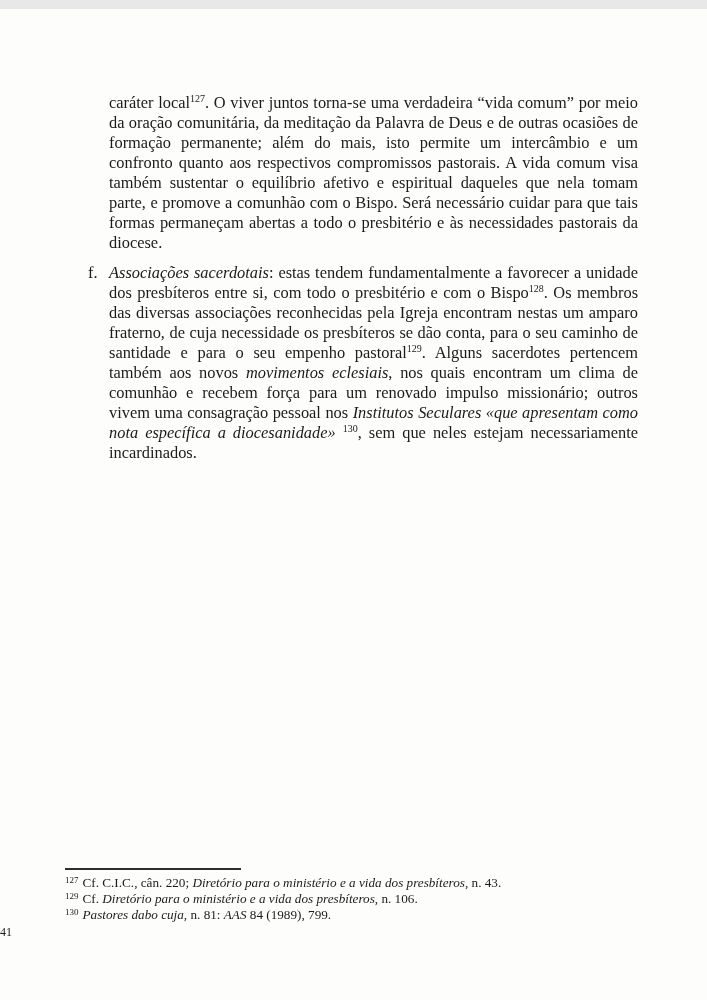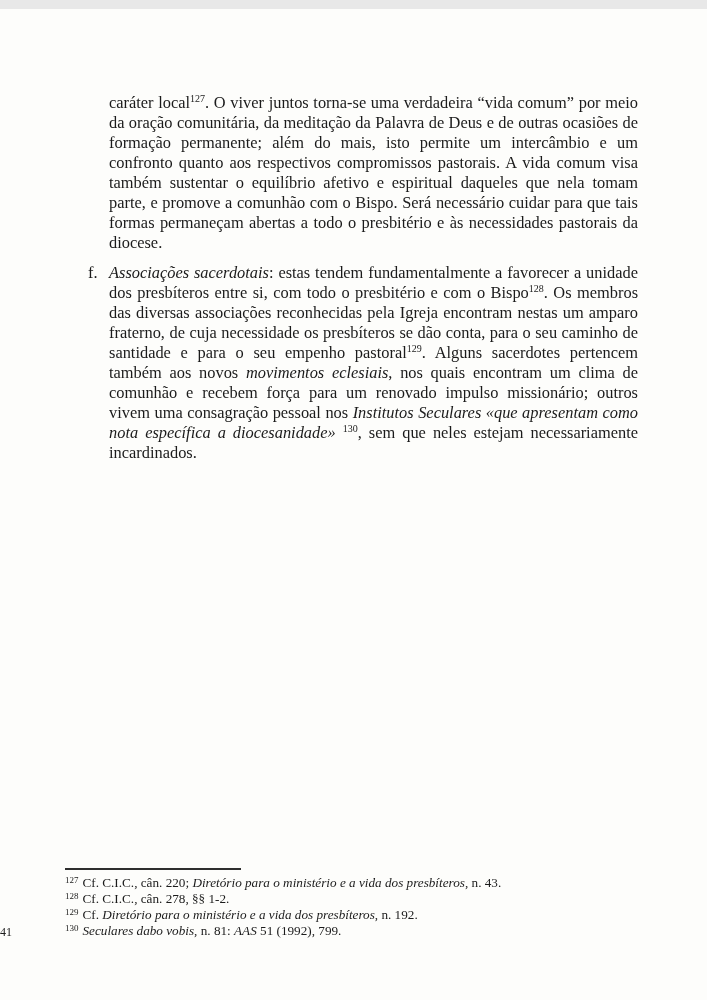--- a/index.html
+++ b/index.html
@@ -94,29 +94,26 @@
   </div>
 
   <div class="footnotes">
     <div class="fn-rule"></div>
     <div class="fn-list">
 
         <div class="fn-item">
           <sup>127</sup><span><span>Cf. C.I.C., cân. 220; </span><i>Diretório para o ministério e a vida dos presbíteros</i><span>, n. 43.</span></span>
         </div>
 
+
         <div class="fn-item">
-          <sup>128</sup><span><span>Cf. C.I.C., cân. 278, §§ 1-2.</span></span>
+          <sup>129</sup><span><span>Cf. </span><i>Diretório para o ministério e a vida dos presbíteros</i><span>, n. 106.</span></span>
         </div>
 
         <div class="fn-item">
-          <sup>129</sup><span><span>Cf. </span><i>Diretório para o ministério e a vida dos presbíteros</i><span>, n. 192.</span></span>
-        </div>
-
-        <div class="fn-item">
-          <sup>130</sup><span><i>Seculares dabo vobis</i><span>, n. 81: </span><i>AAS</i><span> 51 (1992), 799.</span></span>
+          <sup>130</sup><span><i>Pastores dabo cuja</i><span>, n. 81: </span><i>AAS</i><span> 84 (1989), 799.</span></span>
         </div>
       </div>
   </div>
 
   <div class="page-number">41</div>
 
 </div>
 
 </body></html>

